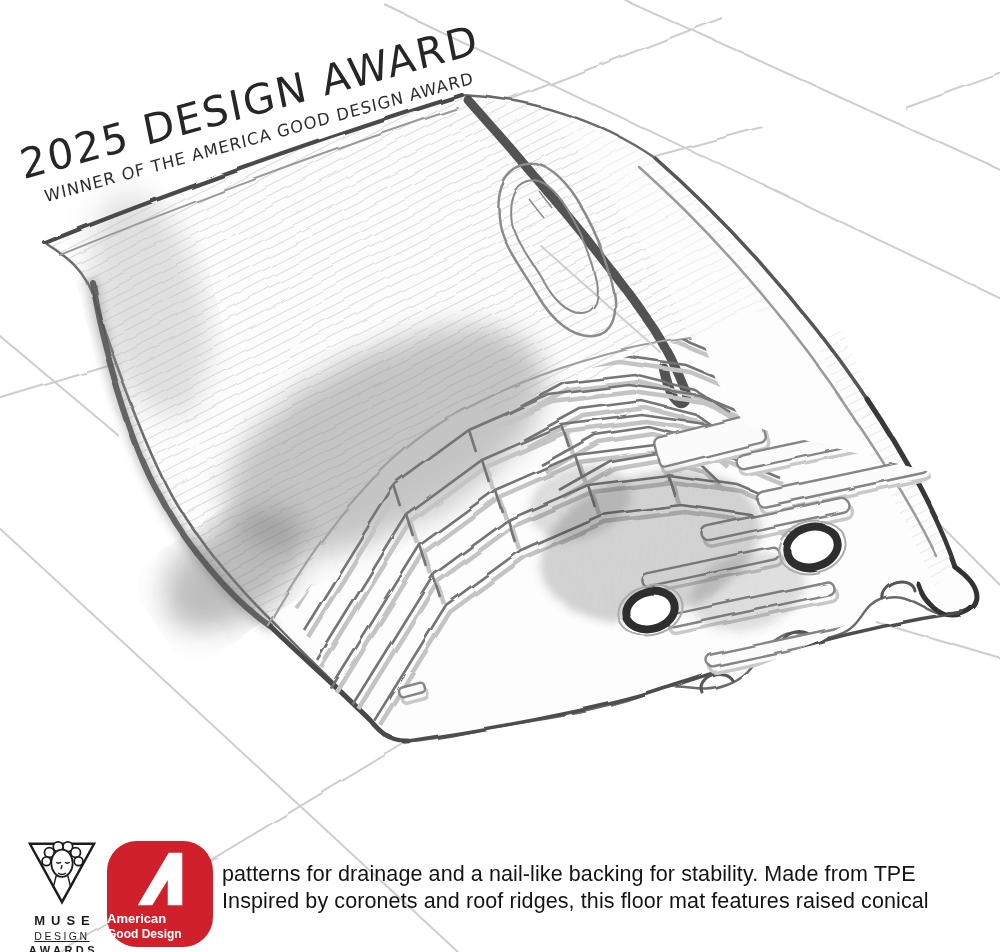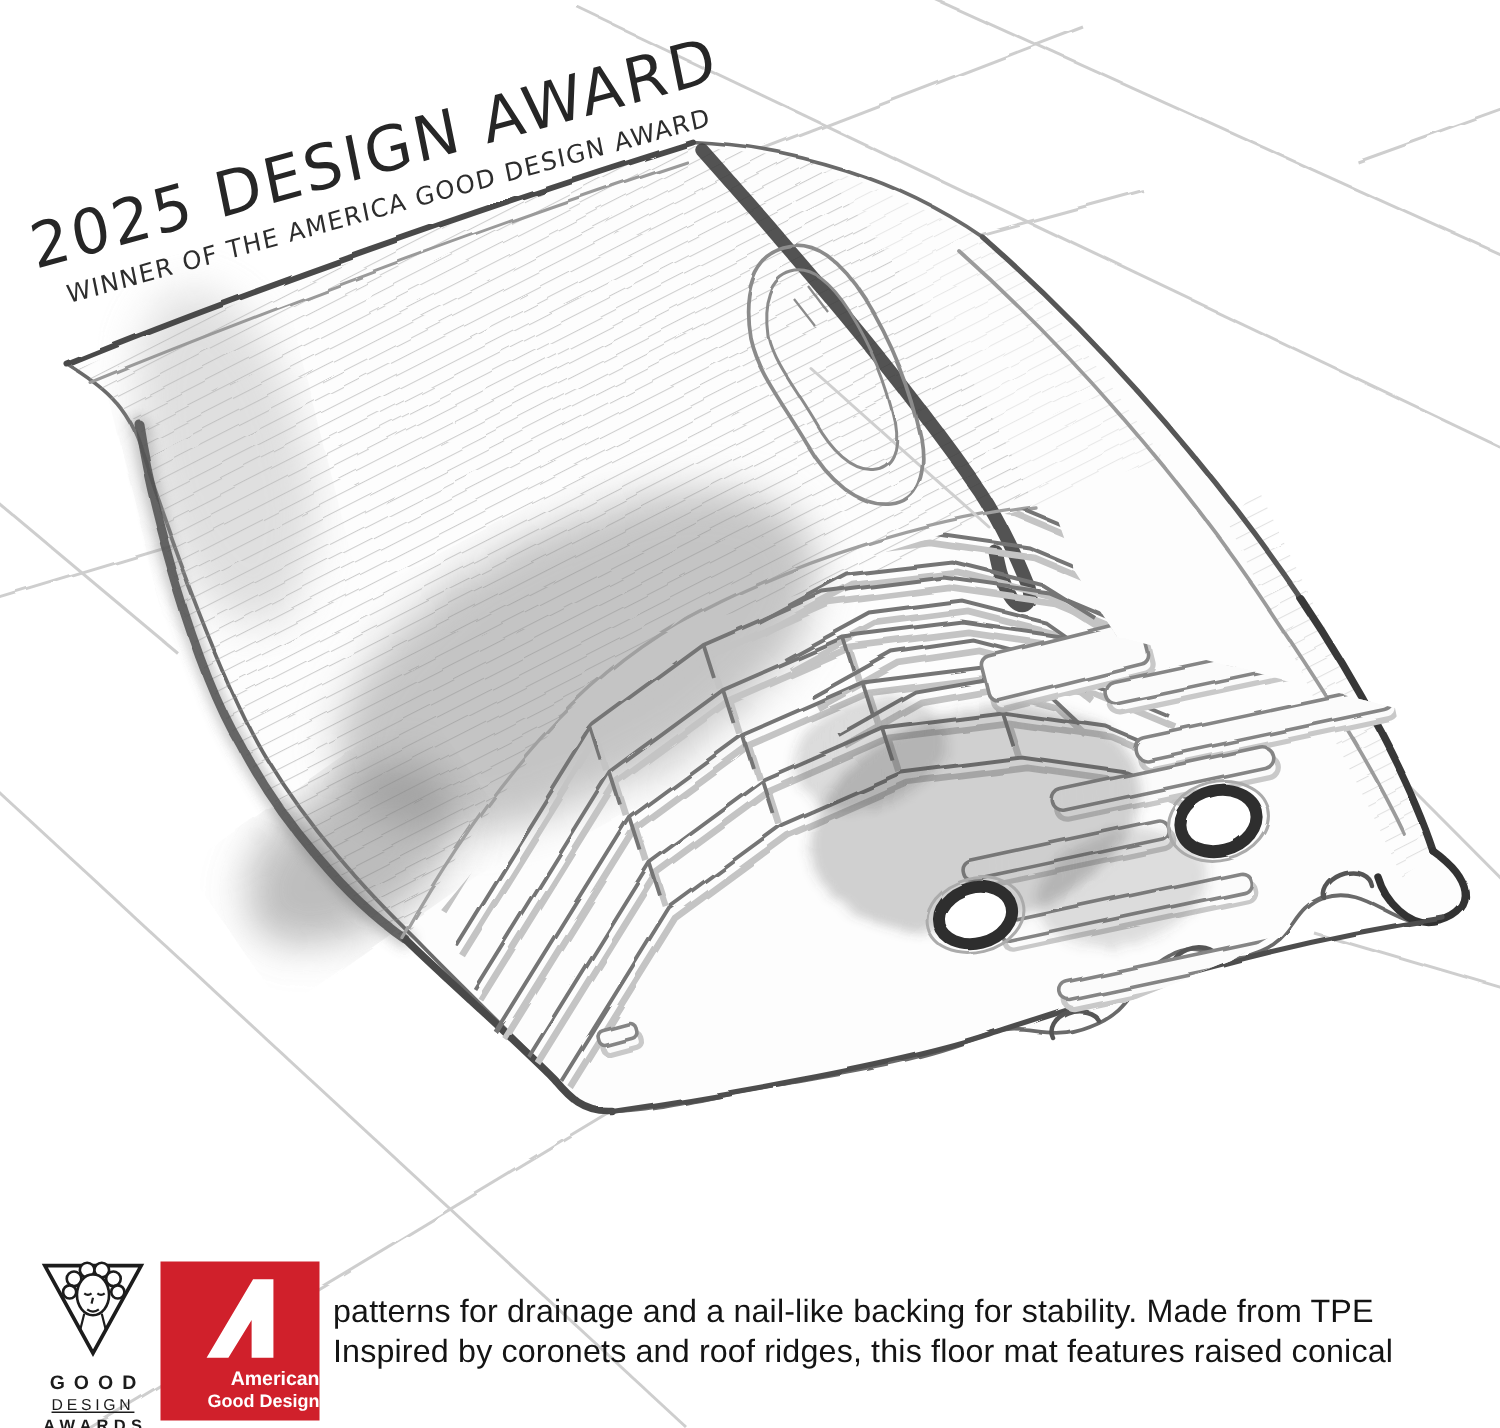--- a/index.html
+++ b/index.html
@@ -26,21 +26,21 @@
   
   .muse{
     position:absolute;left:20px;top:836px;width:84px;text-align:center;
     color:#1c1c1c;
   }
   .muse .m-name{font-size:13px;letter-spacing:6px;font-weight:700;margin-top:1px;text-indent:6px;}
   .muse .m-line2{font-size:10.5px;letter-spacing:2.5px;font-weight:400;margin-top:2px;text-decoration:underline;}
   .muse .m-line3{font-size:11px;letter-spacing:3.5px;font-weight:600;margin-top:2px;text-indent:3px;}
   .badge{
     position:absolute;left:107px;top:841px;width:106px;height:106px;
-    background:#d0202b;color:#ffffff;text-align:right;
+    background:#d0202b;color:#ffffff;text-align:left;border-radius:30px;
   }
   .badge .a-wrap{height:62px;padding-top:6px;}
   .badge .b-line1{font-size:13px;font-weight:700;line-height:15px;margin-top:2px;}
   .badge .b-line2{font-size:12px;font-weight:700;line-height:17px;}
   .desc{
     position:absolute;left:222px;top:861px;color:#141414;
     font-size:21.5px;line-height:27px;white-space:nowrap;letter-spacing:0.1px;
   }
 </style>
 </head>
@@ -204,21 +204,21 @@
         <circle cx="57" cy="26" r="4.5"></circle>
           <circle cx="24" cy="26" r="4.5"></circle>
         <ellipse cx="40" cy="28" rx="11" ry="14"></ellipse>
       </g>
       <g fill="none" stroke="#1c1c1c" stroke-width="1.5">
         <path d="M34,27 q2.5,2 5,0 M43,27 q2.5,2 5,0"></path>
         <path d="M40,30 l-1,4 M36,38 q4,3 8,0"></path>
         <path d="M34,41 L31,53 M46,41 L49,53"></path>
       </g>
     </svg>
-    <div class="m-name">GOOD</div>
+    <div class="m-name">MUSE</div>
     <div class="m-line2">DESIGN</div>
     <div class="m-line3">AWARDS</div>
   </div>
 
   <div class="badge" style="background: rgb(208, 32, 43);">
     <div class="a-wrap">
       <svg width="106" height="62" viewBox="0 0 106 64">
         <polygon points="30,60 62,6 76,6 76,60 61,60 61,34 45,60" fill="#ffffff"></polygon>
       </svg>
     </div>

